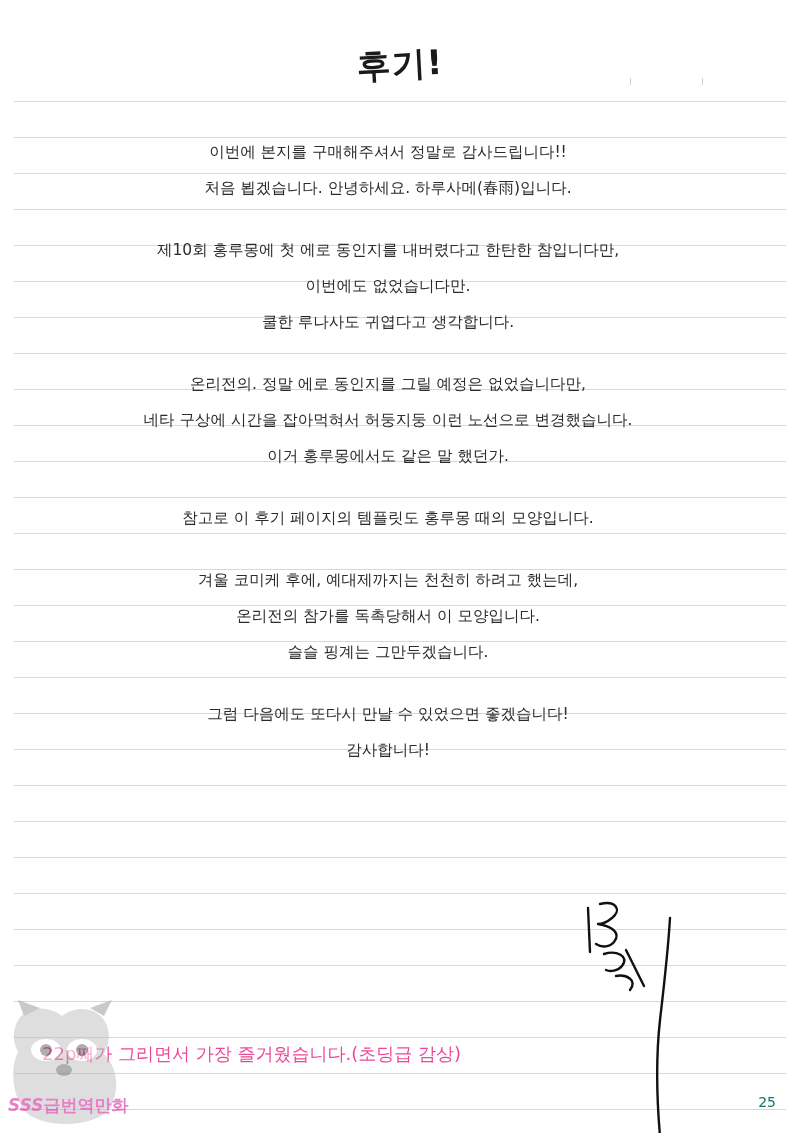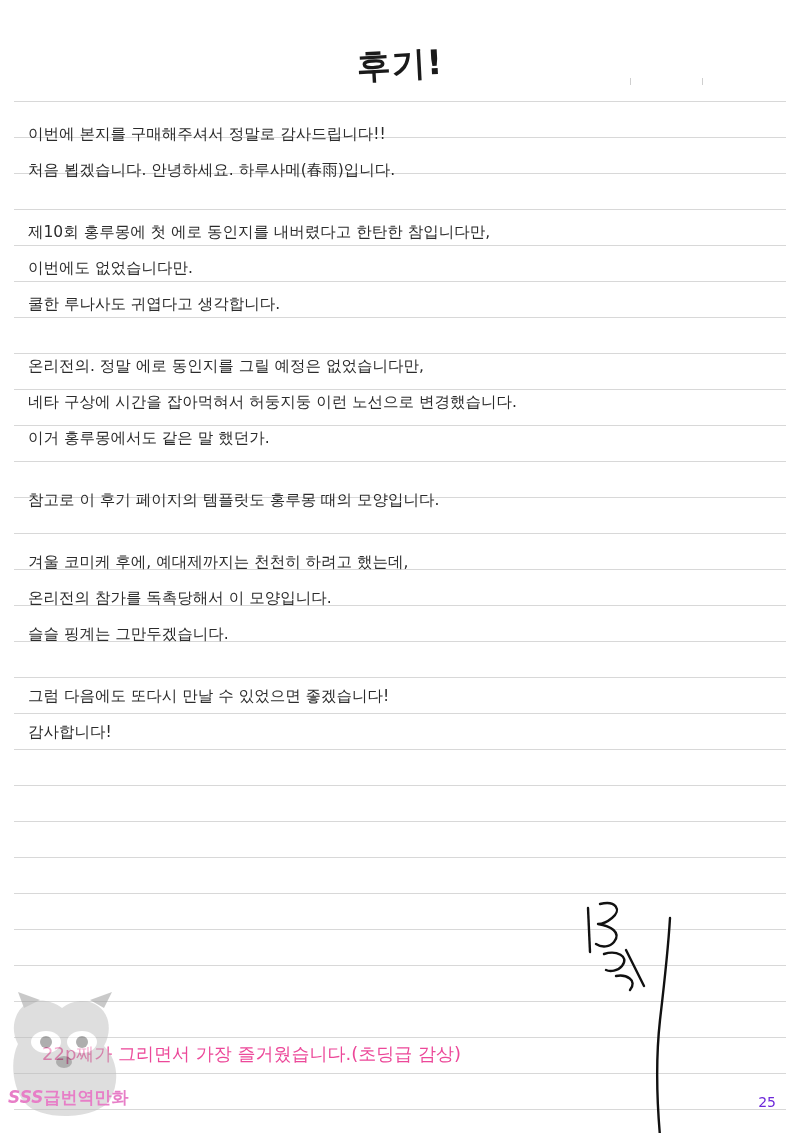--- a/index.html
+++ b/index.html
@@ -47,22 +47,23 @@
     font-weight: 700;
     letter-spacing: 1px;
     color: #1a1a1a;
     transform: rotate(-3deg);
   }
 
   
   .content {
     position: absolute;
     left: 28px;
-    top: 116px;
+    top: 134px;
     width: 720px;
+    text-align: center;
   }
   .para {
     margin: 0 0 26px 0;
   }
   .line {
     font-size: 15.5px;
     line-height: 36px;
     color: #2b2b2b;
     white-space: pre;
   }
@@ -76,28 +77,28 @@
     color: #ec4899;
     margin-left: 14px;
   }
 
   
   .page-number {
     position: absolute;
     right: 24px;
     top: 1094px;
     font-size: 14px;
-    color: #6d28d9;
+    color: #0f766e;
   }
 
   
   .watermark {
     position: absolute;
     left: 0;
-    bottom: 16px;
+    bottom: 8px;
     width: 165px;
     height: 135px;
     opacity: 0.55;
     pointer-events: none;
   }
   .wm-text {
     position: absolute;
     left: 8px;
     bottom: 8px;
     font-size: 17px;

